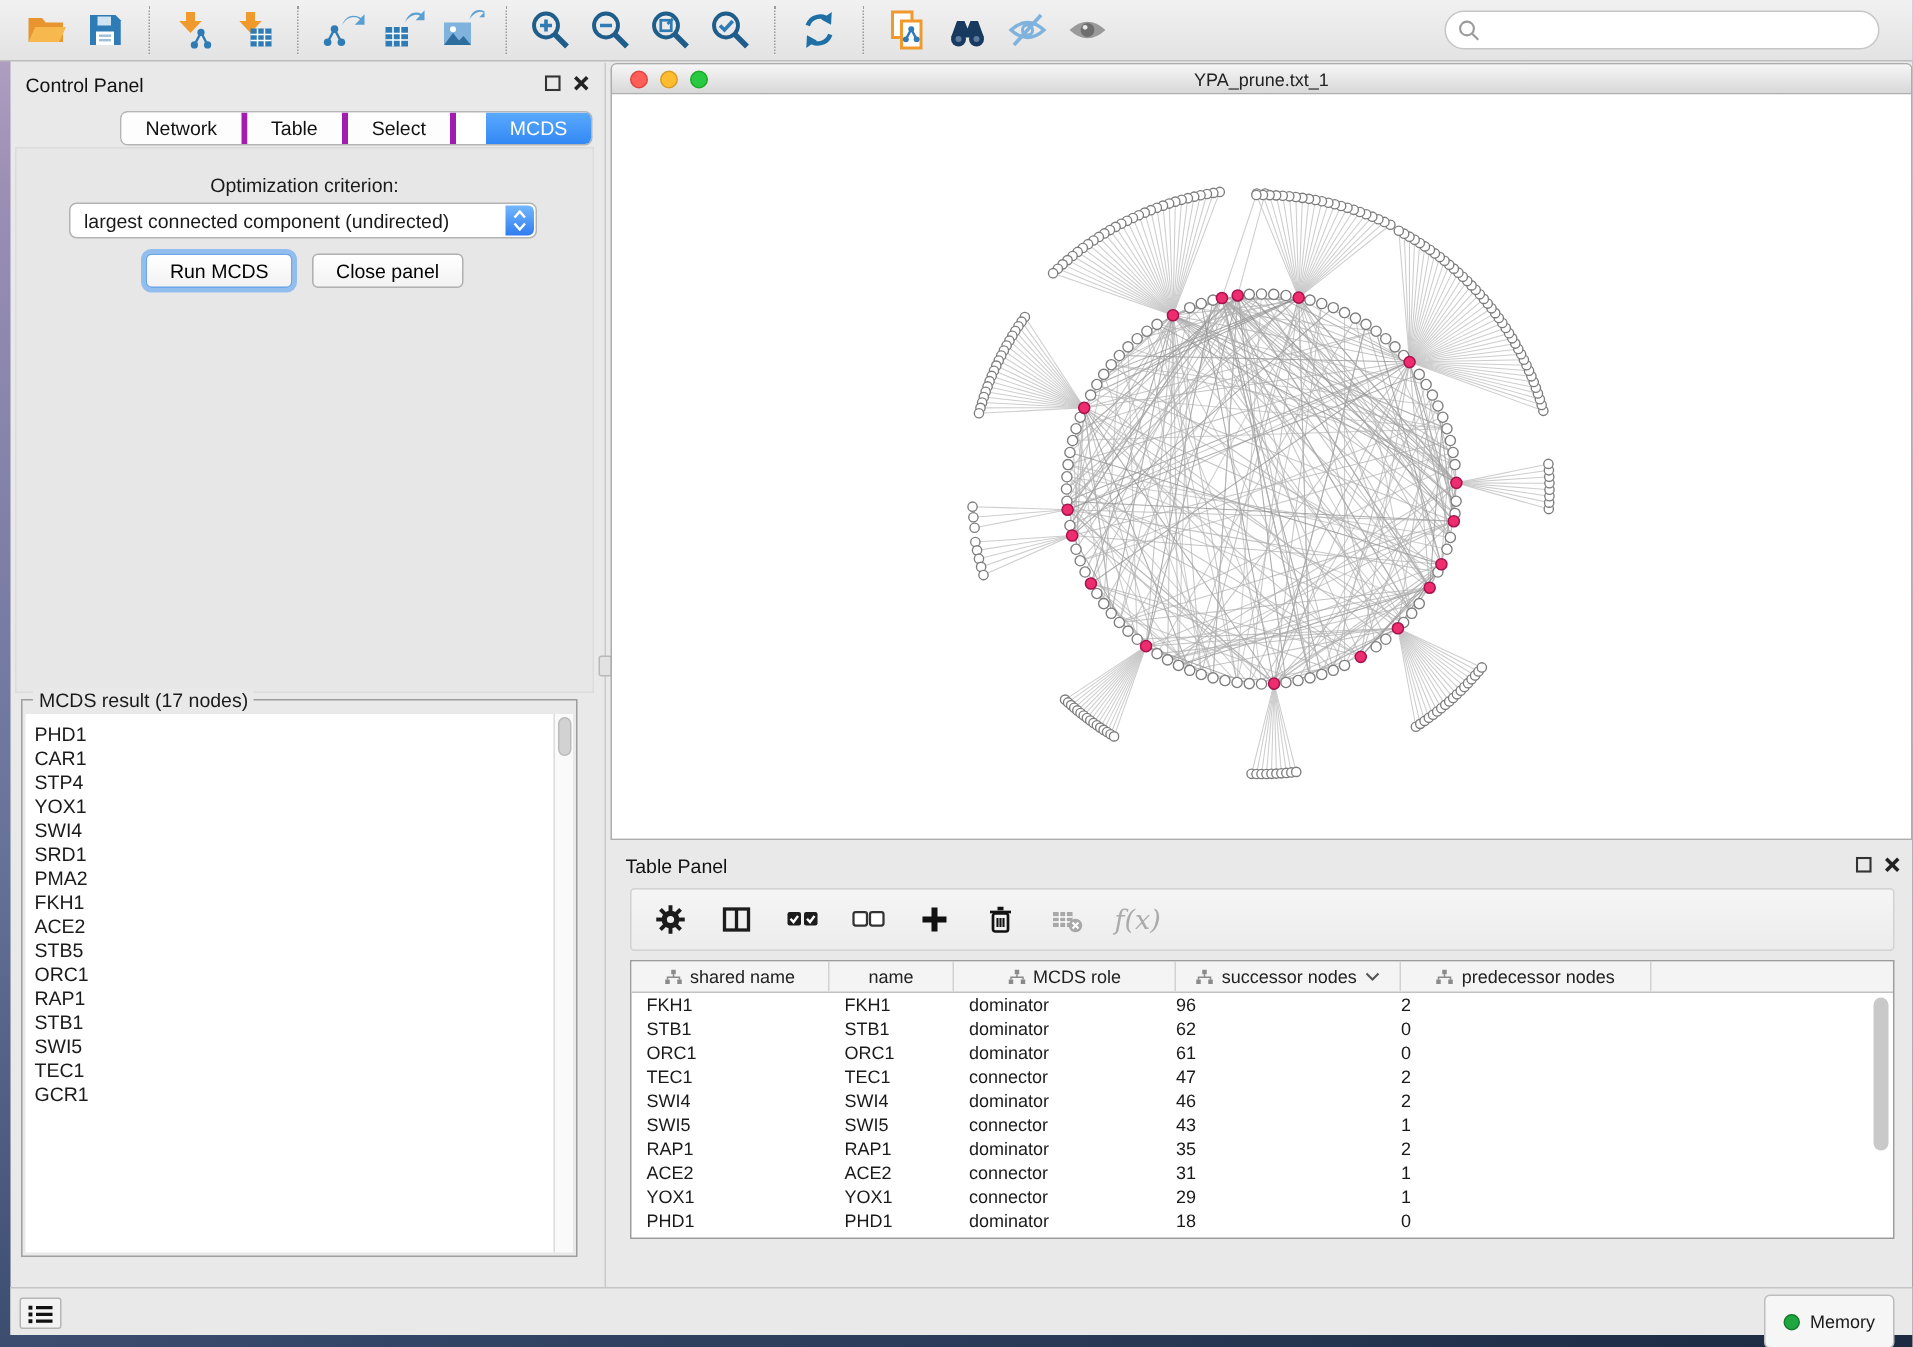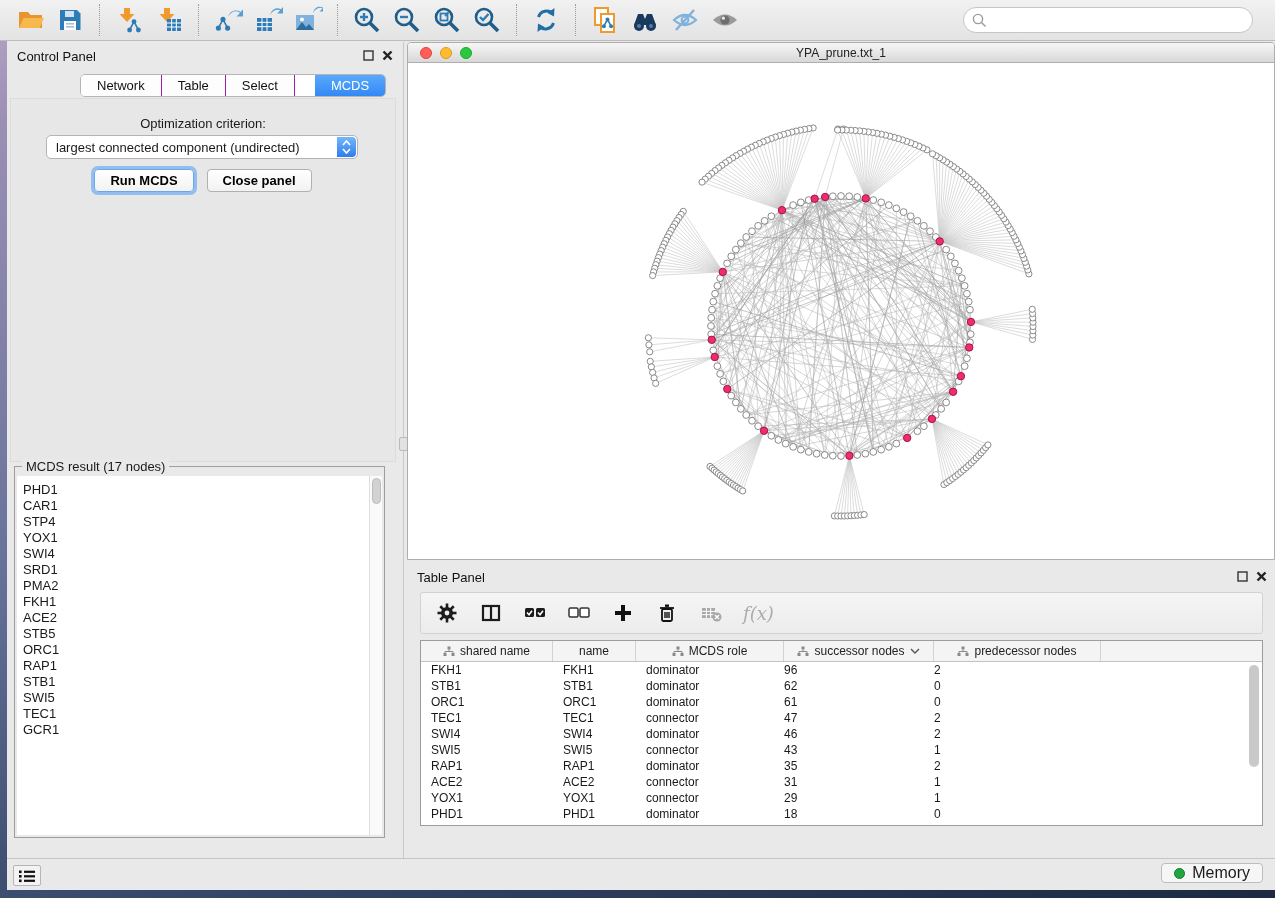--- a/index.html
+++ b/index.html
@@ -18,32 +18,32 @@
   .search-input { width:290px; height:26px; border:1px solid #c6c6c6; border-radius:13px; background:#fff;
                   padding-left:28px; font-size:13px; outline:none; font-family:"Liberation Sans",sans-serif; }
   .search-glyph { position:absolute; left:9px; top:6px; }
 
   
   .control-panel { position:absolute; left:0; top:41px; width:394px; height:817px; }
   .panel-title { position:absolute; left:10px; top:8px; font-size:13px; color:#111; }
   .win-btns { position:absolute; right:8px; top:8px; display:flex; gap:8px; align-items:center; }
   .cp-tabs { position:absolute; left:73px; top:33px; }
   .seg-group { display:flex; border:1px solid #b5b5b5; border-radius:5px; background:#fff; overflow:hidden; height:23px; }
-  .seg { padding:0 16px; display:flex; align-items:center; font-size:13px; border-right:1px solid #a21caf; background:#fdfdfd; color:#111; cursor:default; white-space:nowrap; }
+  .seg { padding:0 16px; display:flex; align-items:center; font-size:13px; border-right:4px solid #a21caf; background:#fdfdfd; color:#111; cursor:default; white-space:nowrap; }
   .seg:last-child { border-right:none; }
   .seg.sel { background:linear-gradient(#5aa9fd,#3389f5); color:#fff;margin-left:20px; }
   .cp-inner { position:absolute; left:3px; top:57px; width:386px; height:364px; border:1px solid #dcdcdc; background:#e7e7e7; }
   .opt-label { position:absolute; left:0; right:0; top:17px; text-align:center; font-size:13px; }
   .dropdown { position:absolute; left:35px; top:36px; width:312px; height:24px; background:#fff;
               border:1px solid #b3b3b3; border-radius:5px; display:flex; align-items:center; padding-left:9px; font-size:13px; }
   .dd-stepper { position:absolute; right:1px; top:1px; width:19px; height:20px; border-radius:0 4px 4px 0;
                 background:linear-gradient(#74b7fc,#2f7cf0); display:flex; flex-direction:column; align-items:center; justify-content:center; gap:2px; }
   .btn-row { position:absolute; left:0; right:0; top:70px; display:flex; justify-content:center; gap:13px; }
   .mac-btn { height:23px; padding:0 15px; background:linear-gradient(#ffffff,#f2f2f2); border:1px solid #b0b0b0;
-             border-radius:4px; font-size:13px; font-family:"Liberation Sans",sans-serif; cursor:default;font-weight:bold; }
+             border-radius:4px; font-size:13px; font-family:"Liberation Sans",sans-serif; cursor:default; }
   .mac-btn.focus { box-shadow:0 0 0 3px rgba(77,155,245,.55); border-color:#6aa6e8; }
   .group-box { position:absolute; left:7px; top:425px; width:371px; height:372px; border:1px solid #9e9e9e; }
   .group-label { position:absolute; top:-8px; left:7px; background:#e9e9e9; padding:0 4px; font-size:13px; }
   .mcds-list { position:absolute; left:2px; top:9px; right:15px; bottom:2px; background:#fff; overflow:hidden; padding:6px 0 0 6px; }
   .mcds-item { font-size:13px; line-height:16px; }
   .list-scroll { position:absolute; top:9px; right:2px; width:13px; bottom:2px; background:#fafafa; border-left:1px solid #ddd; }
   .list-thumb { position:absolute; top:2px; left:2px; width:9px; height:26px; background:#d2d2d2; border:1px solid #bbb; border-radius:5px; }
 
   
   .v-split { position:absolute; left:394px; top:41px; width:6px; height:817px; }
@@ -74,22 +74,22 @@
   .td { font-size:12px; line-height:16px; padding-left:10px; white-space:nowrap; overflow:hidden; }
   .td.num { padding-right:14px; padding-left:0; }
   .tbl-scroll { position:absolute; top:24px; right:3px; width:10px; height:155px; }
   .tbl-thumb { width:10px; height:102px; background:#c9c9c9; border-radius:5px; }
   .tp-tabs { position:absolute; left:0; right:0; top:271px; display:flex; justify-content:center; }
 
   
   .statusbar { position:absolute; left:0; right:0; top:858px; height:32px; border-top:1px solid #c5c5c5; background:#e9e9e9; }
   .list-btn { position:absolute; left:6px; top:6px; width:28px; height:21px; background:#f3f3f3; border:1px solid #b6b6b6; border-radius:2px;
               display:flex; align-items:center; justify-content:center; }
-  .mem-btn { position:absolute; right:12px; top:4px; height:20px; padding:0 12px; background:#f6f6f6; border:1px solid #bdbdbd;
-             border-radius:4px; display:flex; align-items:center; gap:7px; font-size:16px; }
+  .mem-btn { position:absolute; right:12px; top:4px; height:36px; padding:0 12px; background:#f6f6f6; border:1px solid #bdbdbd;
+             border-radius:4px; display:flex; align-items:center; gap:7px; font-size:12px; }
   .mem-dot { width:11px; height:11px; border-radius:50%; background:#1fa63f; border:1px solid #157a2c; }
 </style>
 </head>
 <body>
 
 <div class="app">
 
   <div class="toolbar">
     <div id="tb-icons" style="display:flex;align-items:center;">
         <div class="tb-icon">

